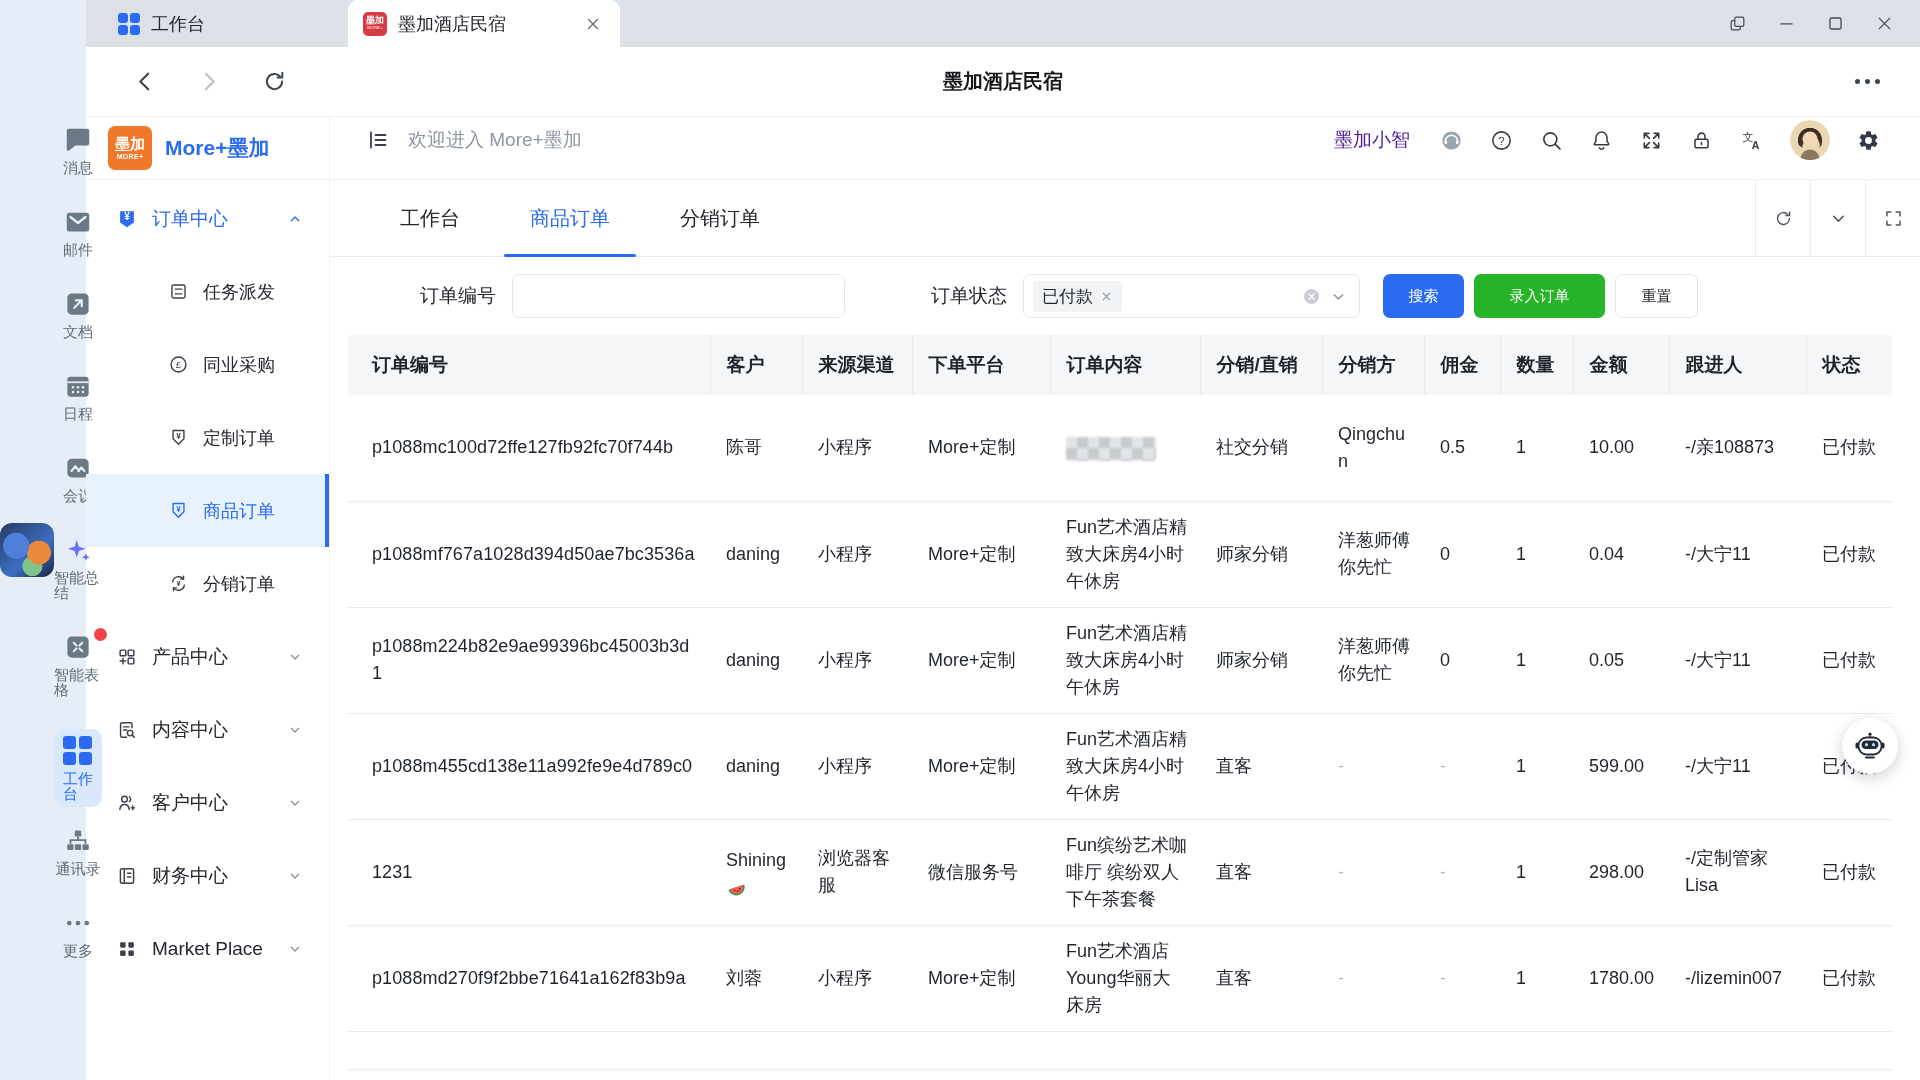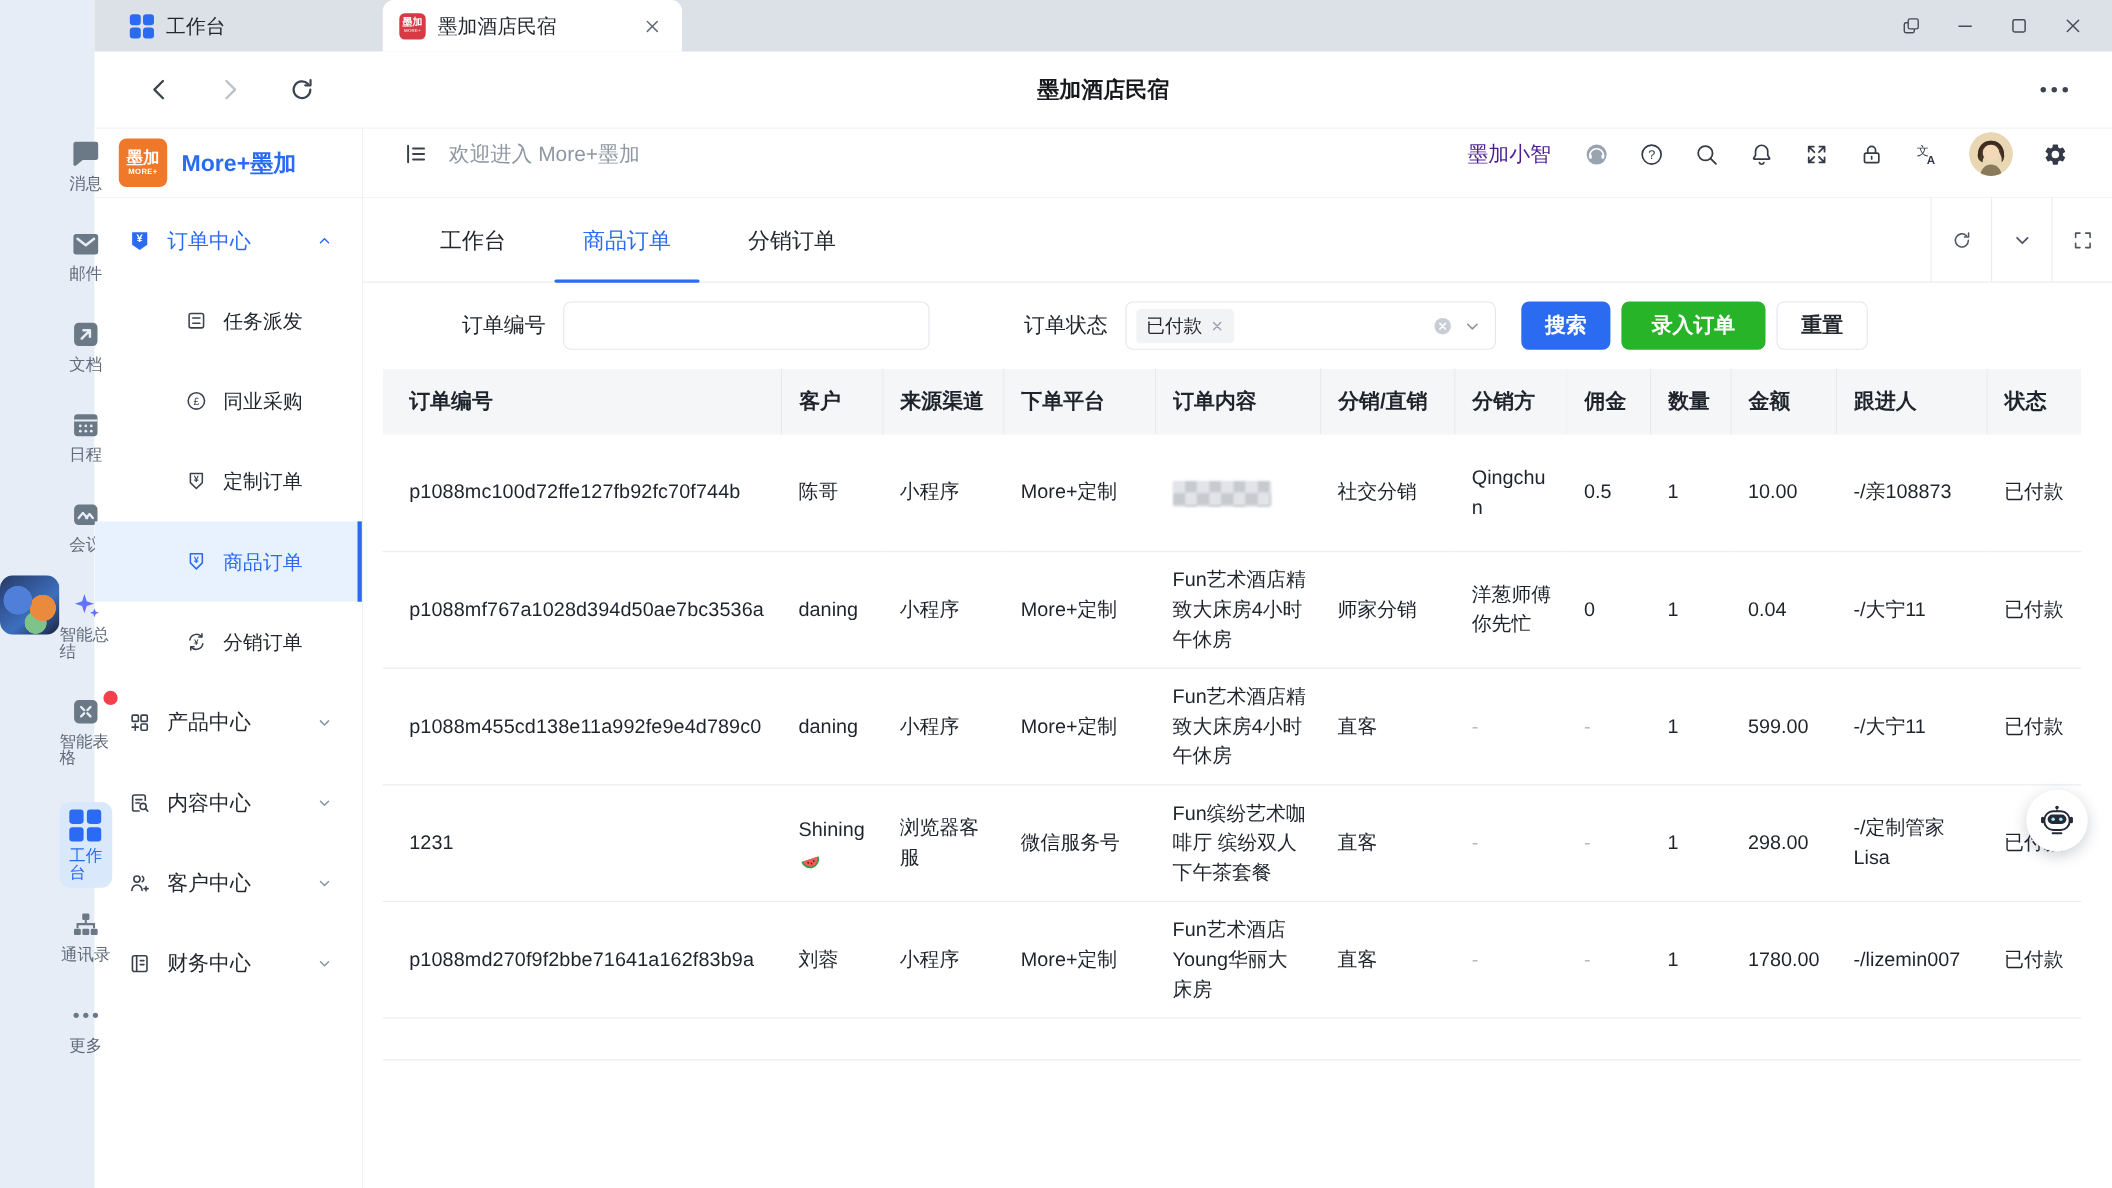--- a/index.html
+++ b/index.html
@@ -106,21 +106,21 @@
   .f-label{font-size:19px;color:#23272e;white-space:nowrap;}
   .lbl-orderno{margin-left:90px;}
   .f-input{width:333px;height:44px;border:1px solid var(--border);border-radius:7px;margin-left:16px;background:#fff;font-size:18px;padding:0 12px;color:var(--ink);outline:none;}
   .lbl-status{margin-left:86px;}
   .f-select{width:337px;height:44px;border:1px solid var(--border);border-radius:7px;margin-left:16px;background:#fff;display:flex;align-items:center;padding:0 12px 0 9px;}
   .f-tag{background:#f2f3f5;border-radius:4px;display:flex;align-items:center;gap:7px;padding:4px 9px;font-size:17px;color:#23272e;}
   .f-tag .txs{width:13px;height:13px;color:#9aa2ae;}
   .sel-icons{margin-left:auto;display:flex;align-items:center;gap:9px;}
   .clear-ic{width:19px;height:19px;color:#c9ced6;}
   .chev-d{width:17px;height:17px;color:#8a93a1;}
-  .btn{height:44px;border-radius:7px;font-size:19px;display:flex;align-items:center;justify-content:center;border:none;cursor:default;white-space:nowrap;font-family:inherit;font-weight:bold;}
+  .btn{height:44px;border-radius:7px;font-size:15px;display:flex;align-items:center;justify-content:center;border:none;cursor:default;white-space:nowrap;font-family:inherit;}
   .btn-search{width:81px;background:var(--blue);color:#fff;margin-left:23px;}
   .btn-create{width:131px;background:var(--green);color:#fff;margin-left:10px;}
   .btn-reset{width:83px;background:#fff;color:#23272e;border:1px solid var(--border);margin-left:10px;}
 
   
   .tbl-wrap{flex:1;min-height:0;overflow:hidden;}
   table{border-collapse:collapse;table-layout:fixed;width:1544px;margin-left:18px;}
   th{background:var(--soft);height:60px;text-align:left;font-size:19px;font-weight:600;color:#1f242c;padding:0 10px 0 16px;border-left:1px solid #e7e9ed;white-space:nowrap;overflow:hidden;}
   th:first-child{border-left:none;padding-left:24px;}
   td{height:106px;vertical-align:middle;font-size:18px;color:#1f242c;line-height:27px;padding:12px 12px 12px 16px;border-bottom:1px solid var(--line);word-break:break-word;}
@@ -411,20 +411,34 @@
           </div>
           <div class="nav-item">
             <svg class="nic" viewBox="0 0 24 24">
                 <g fill="none" stroke="currentColor" stroke-width="1.6">
                   <rect x="4.8" y="4.2" width="14.4" height="15.6" rx="2"></rect>
                   <path d="M9 4.2v15.6"></path>
                   <path d="M12.6 9h3.6M12.6 13h3.6" stroke-linecap="round"></path>
                 </g>
               </svg>
             <span>财务中心</span>
+            <svg class="chev" viewBox="0 0 24 24">
+                <path d="M6.5 9.5L12 15l5.5-5.5" fill="none" stroke="currentColor" stroke-width="2" stroke-linecap="round" stroke-linejoin="round"></path>
+              </svg>
+          </div>
+          <div class="nav-item">
+            <svg class="nic" viewBox="0 0 24 24">
+                <g fill="currentColor">
+                  <rect x="4.5" y="4.5" width="6" height="6" rx="1.2"></rect>
+                  <rect x="13.5" y="4.5" width="6" height="6" rx="1.2"></rect>
+                  <rect x="4.5" y="13.5" width="6" height="6" rx="1.2"></rect>
+                  <rect x="13.5" y="13.5" width="6" height="6" rx="1.2"></rect>
+                </g>
+              </svg>
+            <span>Market Place</span>
             <svg class="chev" viewBox="0 0 24 24">
                 <path d="M6.5 9.5L12 15l5.5-5.5" fill="none" stroke="currentColor" stroke-width="2" stroke-linecap="round" stroke-linejoin="round"></path>
               </svg>
           </div>
         </div>
       </nav>
 
       <main class="main">
 
         <div class="main-header">
@@ -591,20 +605,34 @@
                 <td class="mono">p1088mf767a1028d394d50ae7bc3536a</td>
                 <td>daning</td>
                 <td>小程序</td>
                 <td>More+定制</td>
                 <td>Fun艺术酒店精致大床房4小时午休房</td>
                 <td>师家分销</td>
                 <td>洋葱师傅你先忙</td>
                 <td>0</td>
                 <td>1</td>
                 <td>0.04</td>
+                <td>-/大宁11</td>
+                <td>已付款</td>
+              </tr>
+              <tr>
+                <td class="mono">p1088m224b82e9ae99396bc45003b3d1</td>
+                <td>daning</td>
+                <td>小程序</td>
+                <td>More+定制</td>
+                <td>Fun艺术酒店精致大床房4小时午休房</td>
+                <td>师家分销</td>
+                <td>洋葱师傅你先忙</td>
+                <td>0</td>
+                <td>1</td>
+                <td>0.05</td>
                 <td>-/大宁11</td>
                 <td>已付款</td>
               </tr>
               <tr>
                 <td class="mono">p1088m455cd138e11a992fe9e4d789c0</td>
                 <td>daning</td>
                 <td>小程序</td>
                 <td>More+定制</td>
                 <td>Fun艺术酒店精致大床房4小时午休房</td>
                 <td>直客</td>

